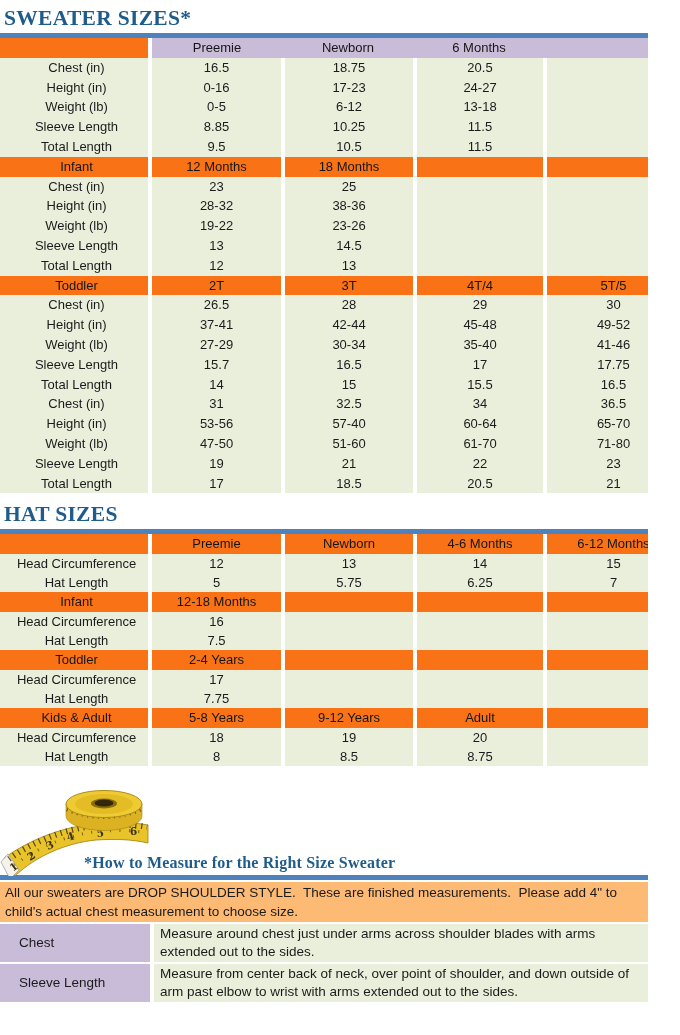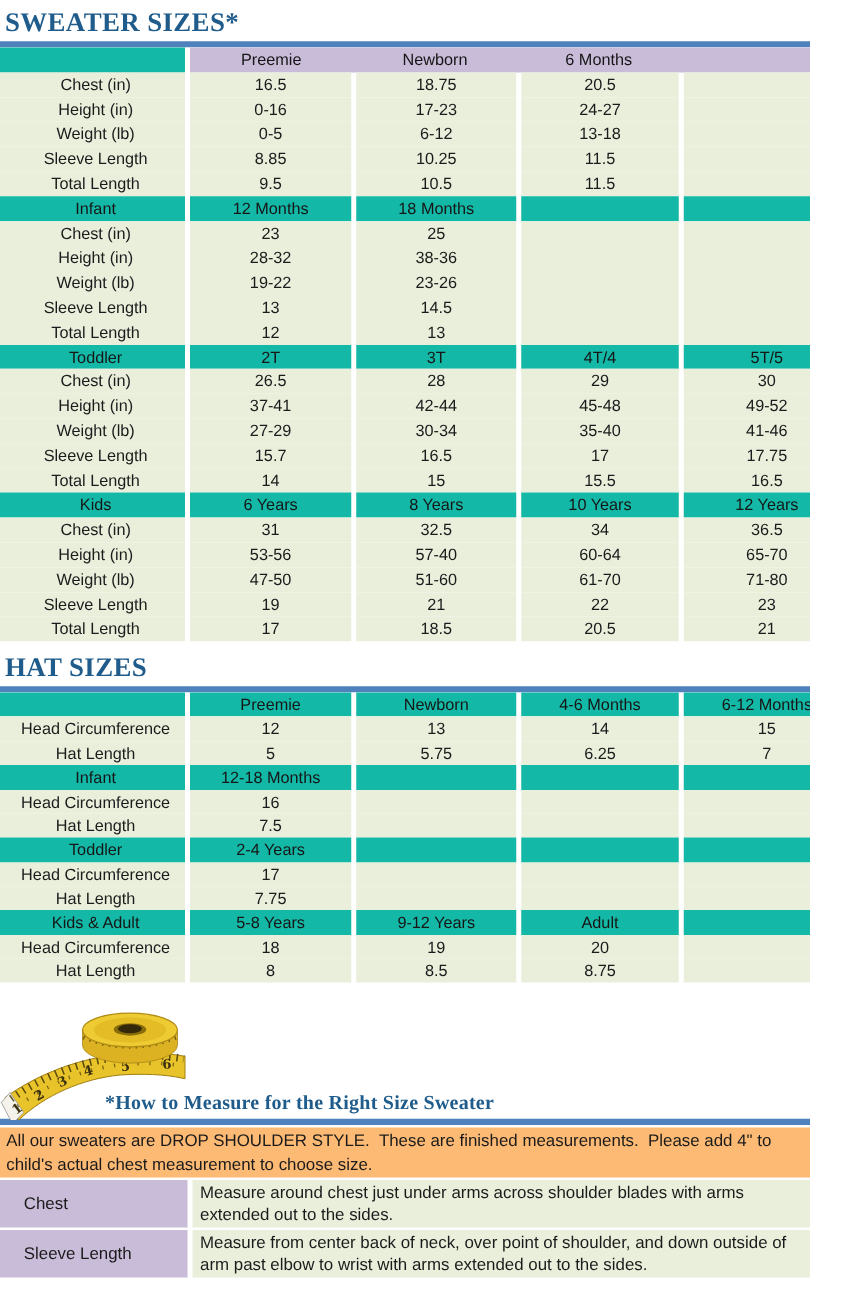--- a/index.html
+++ b/index.html
@@ -34,21 +34,21 @@
   }
   .tbl-sweater .trow{height:19.8px;line-height:19.8px;}
   .tbl-hat .trow{height:19.35px;line-height:19.35px;}
   .trow.hdr-merged{grid-template-columns:148px 1fr;}
   .hband{
     background:#c9bcd9;
     display:grid;
     grid-template-columns:130px 132px 130px 1fr;
   }
   .hcell,.hband{color:#161616;}
-  .hcell{background:#14b8a6;}
+  .hcell{background:#f97316;}
   .dcell{background:#eaefdc;}
   .label-cell{padding-left:5px;text-align:center;}
   .center{text-align:center;}
 
   
   .tape-area{position:relative;height:97px;margin-top:12px;}
   .tape-svg{position:absolute;left:0;top:2px;width:152px;height:96px;}
   .measure-heading{
     position:absolute;left:84px;bottom:-2px;margin:0;
     font-family:"Liberation Serif","DejaVu Serif",serif;
@@ -203,27 +203,20 @@
         <div class="dcell center">16.5</div>
         <div class="dcell center">17</div>
         <div class="dcell center">17.75</div>
       </div>
       <div class="trow">
         <div class="dcell label-cell">Total Length</div>
         <div class="dcell center">14</div>
         <div class="dcell center">15</div>
         <div class="dcell center">15.5</div>
         <div class="dcell center">16.5</div>
-      </div>
-      <div class="trow">
-        <div class="hcell label-cell">Kids</div>
-        <div class="hcell center">6 Years</div>
-        <div class="hcell center">8 Years</div>
-        <div class="hcell center">10 Years</div>
-        <div class="hcell center">12 Years</div>
       </div>
       <div class="trow">
         <div class="dcell label-cell">Chest (in)</div>
         <div class="dcell center">31</div>
         <div class="dcell center">32.5</div>
         <div class="dcell center">34</div>
         <div class="dcell center">36.5</div>
       </div>
       <div class="trow">
         <div class="dcell label-cell">Height (in)</div>

